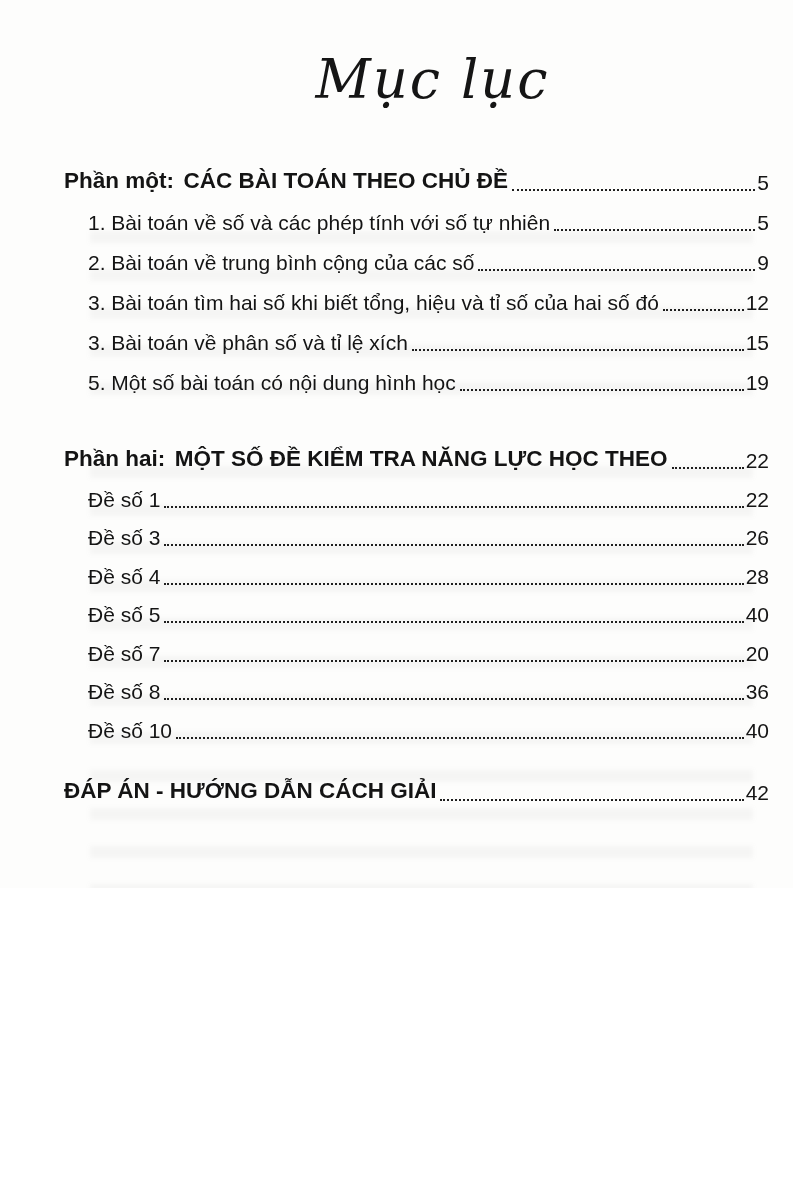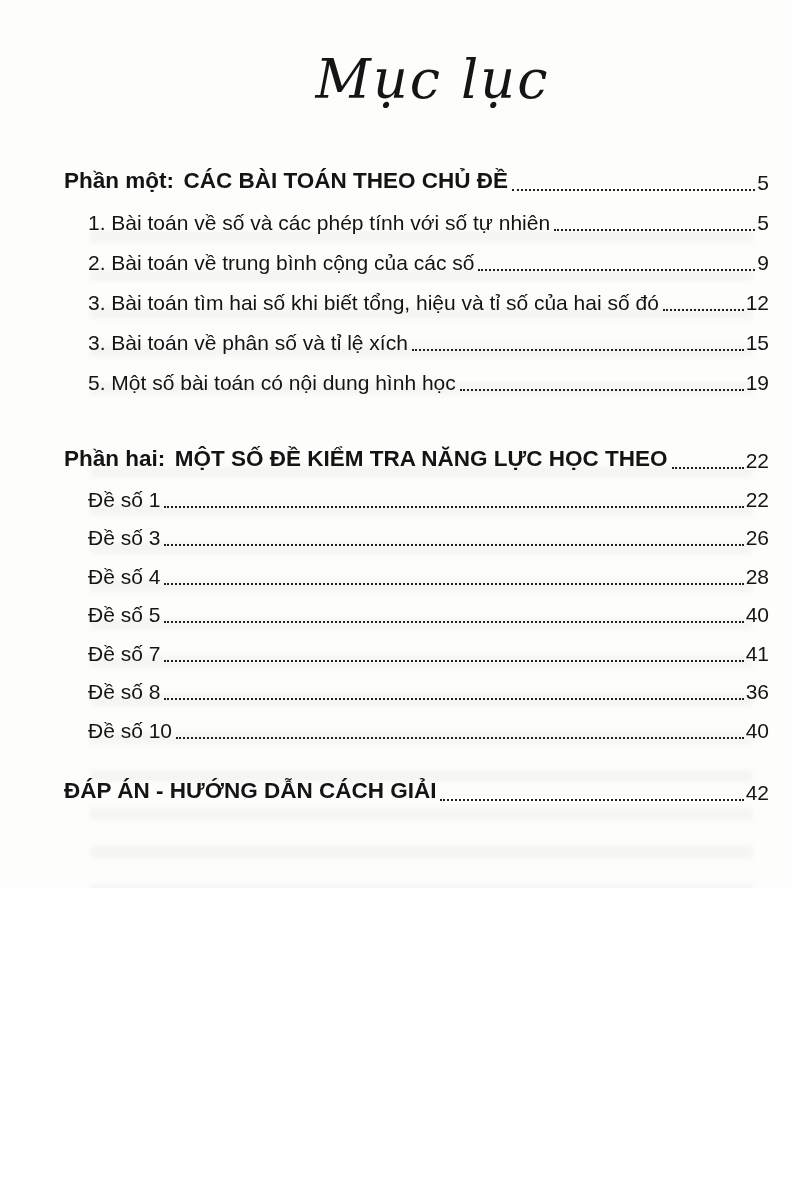--- a/index.html
+++ b/index.html
@@ -178,21 +178,21 @@
   <div class="row item-row">
     <span class="item-label">Đề số 5</span>
     <span class="leader"></span>
     <span class="page-num">40</span>
   </div>
 
 
   <div class="row item-row">
     <span class="item-label">Đề số 7</span>
     <span class="leader"></span>
-    <span class="page-num">41</span>
+    <span class="page-num">20</span>
   </div>
 
   <div class="row item-row">
     <span class="item-label">Đề số 8</span>
     <span class="leader"></span>
     <span class="page-num">36</span>
   </div>
 
 
   <div class="row item-row">

